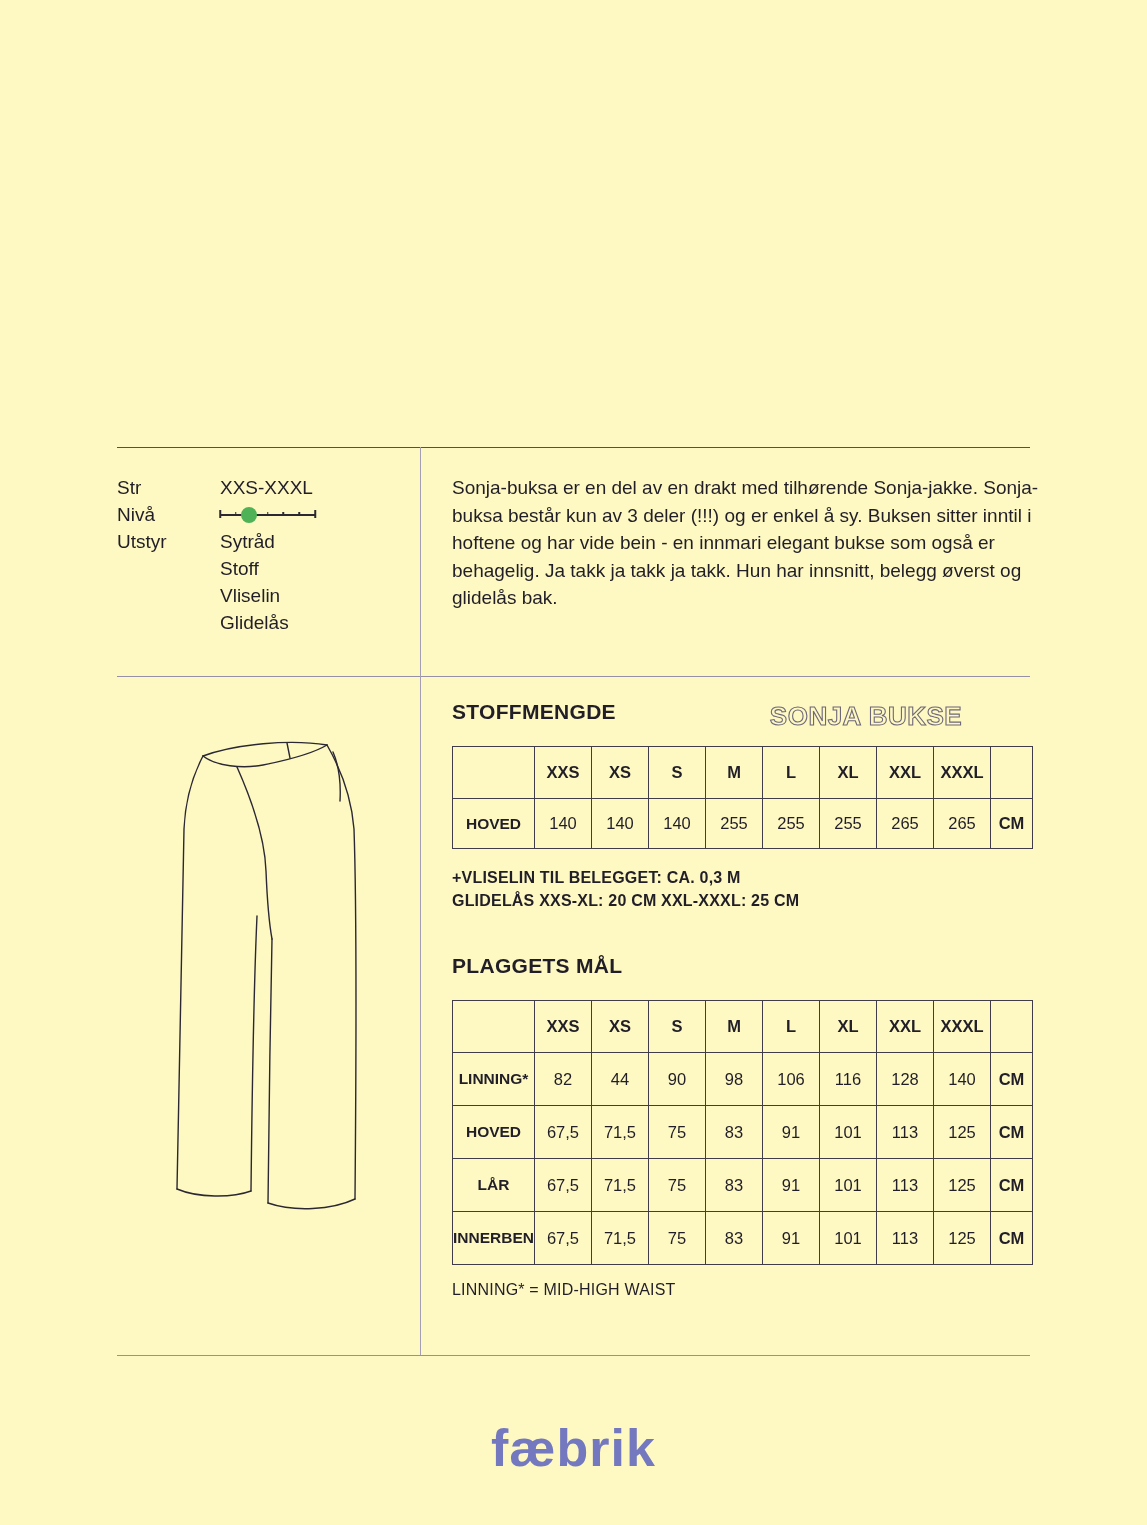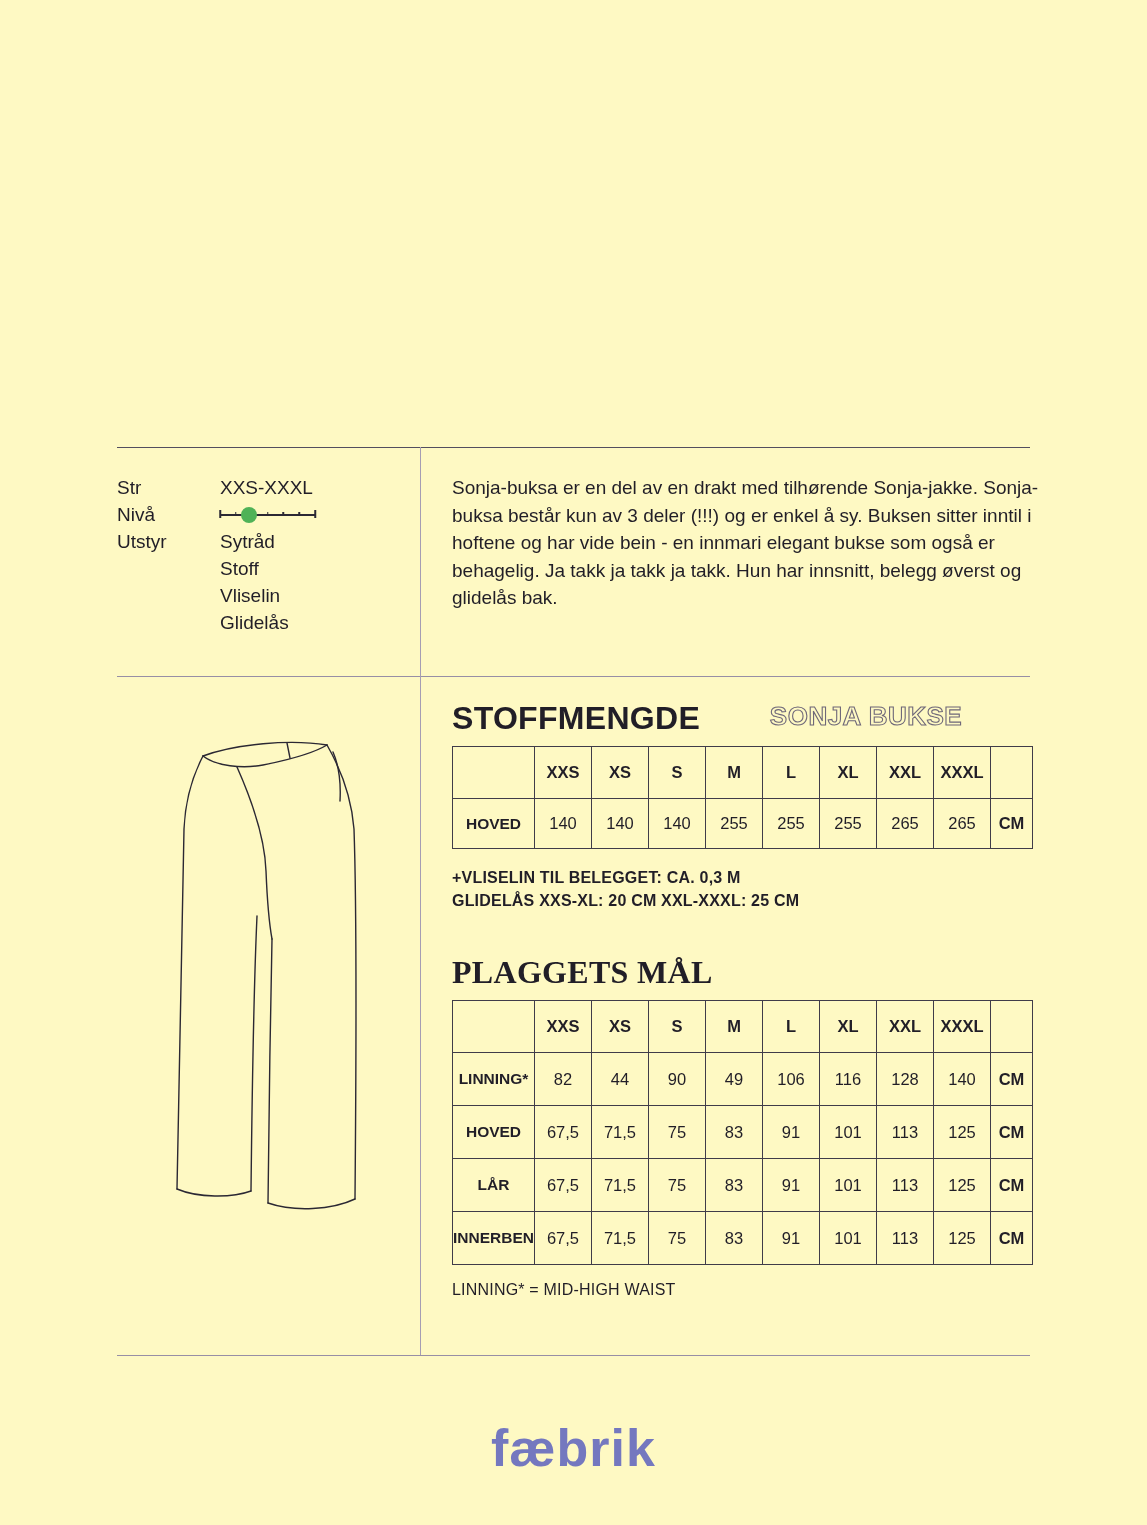--- a/index.html
+++ b/index.html
@@ -34,24 +34,24 @@
     position:absolute;left:452px;top:474px;width:592px;
     font-size:19px;line-height:27.5px;font-weight:400;
   }
 
   
   .pants{position:absolute;left:140px;top:720px;width:280px;height:560px;}
 
   
   .section-title{
     position:absolute;left:452px;
-    font-size:32px;font-weight:700;letter-spacing:.3px;
+    font-size:21px;font-weight:700;letter-spacing:.3px;
   }
   .title-fabric{top:700px;}
-  .title-meas{top:954px;font-family:Liberation Serif, serif;}
+  .title-meas{top:954px;}
   .watermark{
     position:absolute;left:700px;width:332px;top:701px;
     text-align:center;font-size:26px;font-weight:700;letter-spacing:.5px;
     color:transparent;
     -webkit-text-stroke:1.1px #6f6879;
   }
 
   
   table.sizes{
     position:absolute;left:452px;width:580px;
@@ -224,21 +224,21 @@
         <th>XXXL</th>
         <th></th>
       </tr>
     </thead>
     <tbody>
       <tr>
         <td class="rowlabel">LINNING*</td>
         <td class="val">82</td>
         <td class="val">44</td>
         <td class="val">90</td>
-        <td class="val">49</td>
+        <td class="val">98</td>
         <td class="val">106</td>
         <td class="val">116</td>
         <td class="val">128</td>
         <td class="val">140</td>
         <td class="unit">CM</td>
       </tr>
       <tr>
         <td class="rowlabel">HOVED</td>
         <td class="val">67,5</td>
         <td class="val">71,5</td>

